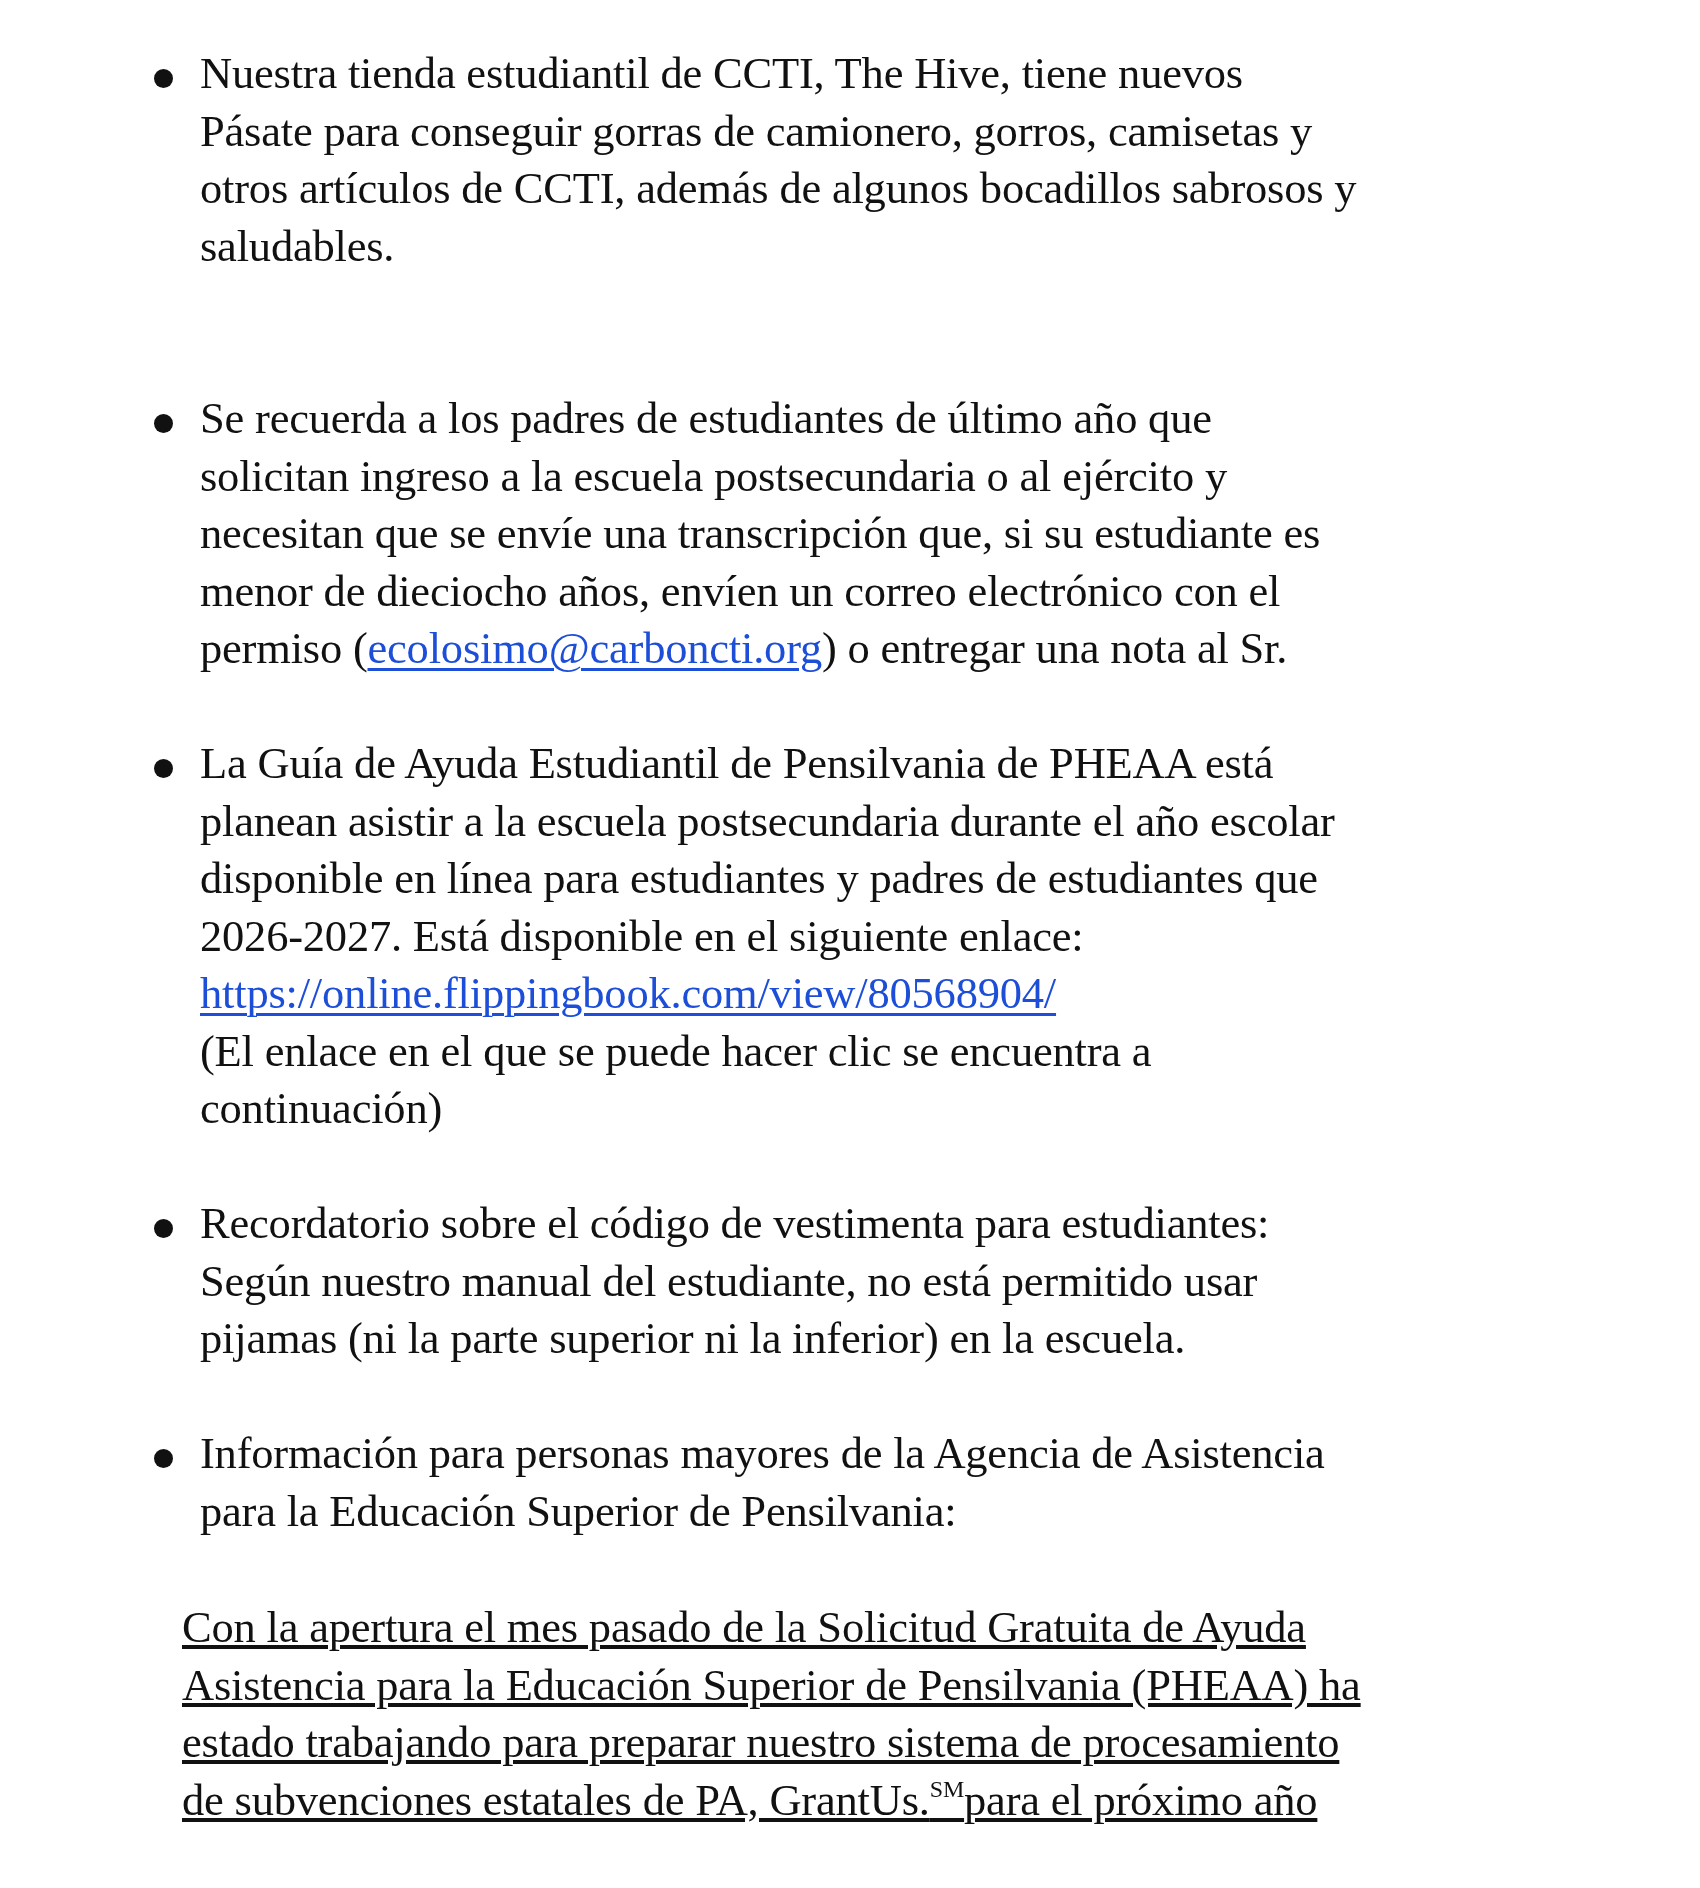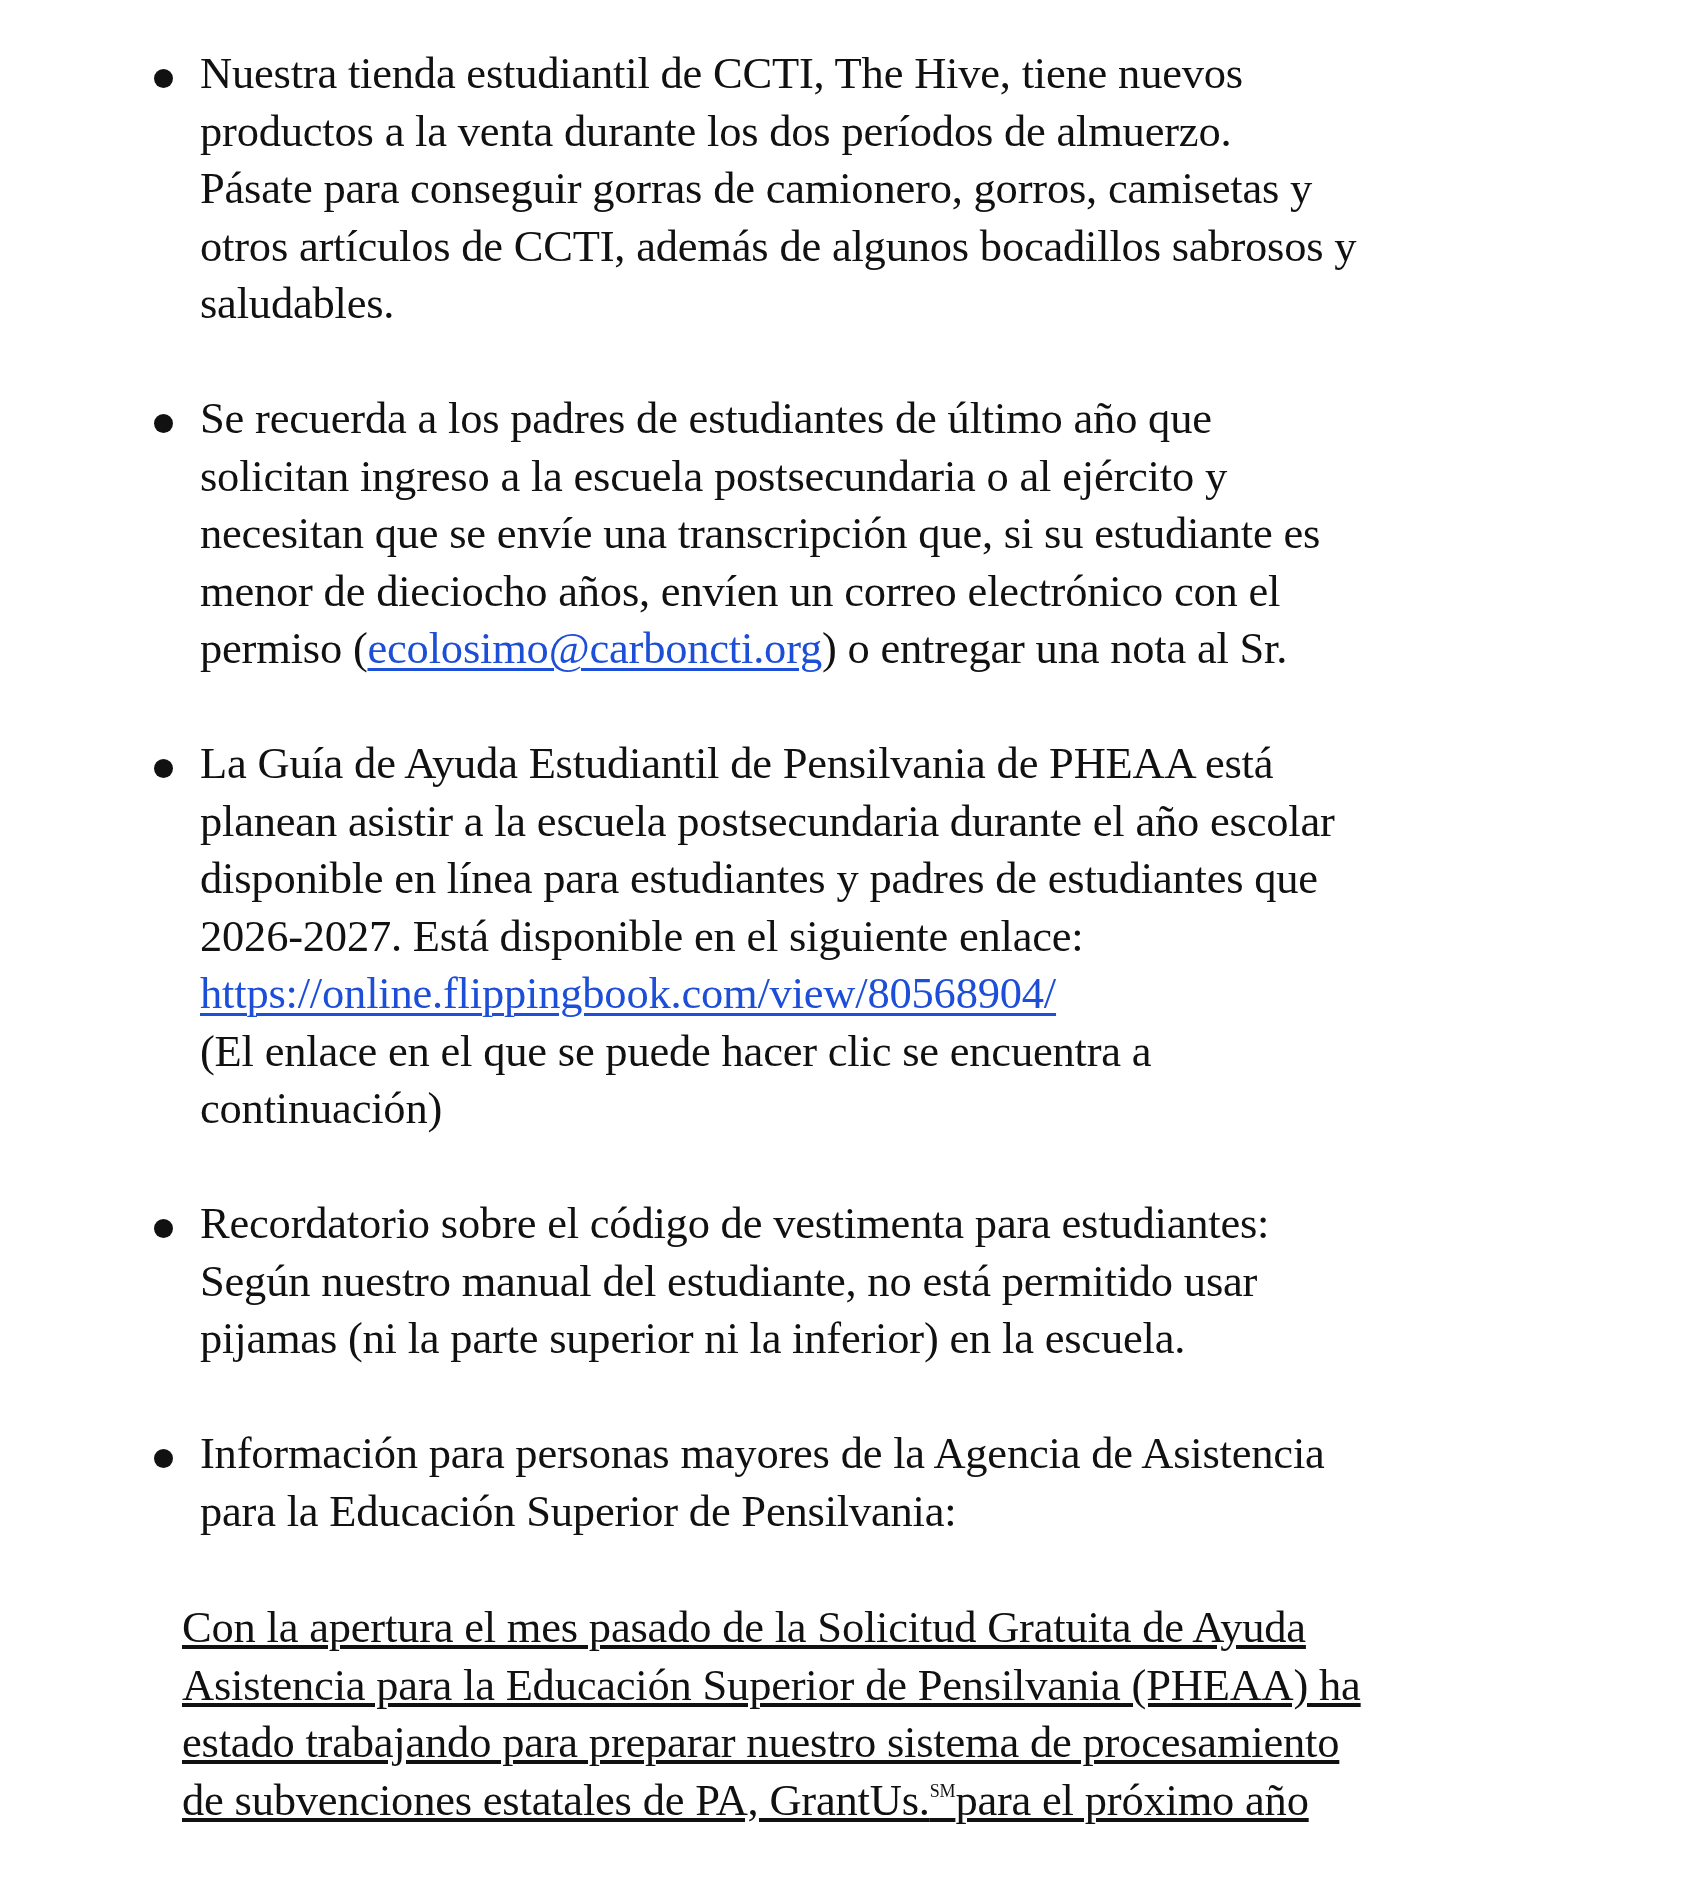--- a/index.html
+++ b/index.html
@@ -18,32 +18,31 @@
       position: absolute; left: 50px; width: 1400px;
       font-size: 44.5px; line-height: 57.5px; letter-spacing: -0.2px;
       white-space: nowrap;
     }
     .line { display: block; height: 57.5px; }
     a.link { color: #1d4ed8; text-decoration: underline; text-decoration-thickness: 3px; text-underline-offset: 5px; }
     .para {
       position: absolute; left: 182px; width: 1460px;
       font-size: 44.5px; line-height: 57.5px; letter-spacing: -0.2px; white-space: nowrap; text-decoration: underline;
     }
-    sup.sm { font-size: 18px; vertical-align: 18px; line-height: 0; }
+    sup.sm { font-size: 24px; vertical-align: 18px; line-height: 0; }
   </style>
 </head>
 <body>
 
 <div class="page">
 
   <div class="item" style="top:16px;">
     <span class="bullet" style="top:24px;"></span>
     <div class="text">
       <span class="line">Nuestra tienda estudiantil de CCTI, The Hive, tiene nuevos</span>
-      <span class="line">productos a la venta durante los dos períodos de almuerzo.</span>
       <span class="line">Pásate para conseguir gorras de camionero, gorros, camisetas y</span>
       <span class="line">otros artículos de CCTI, además de algunos bocadillos sabrosos y</span>
       <span class="line">saludables.</span>
     </div>
   </div>
 
   <div class="item" style="top:361px;">
     <span class="bullet" style="top:24px;"></span>
     <div class="text">
       <span class="line">Se recuerda a los padres de estudiantes de último año que</span>

